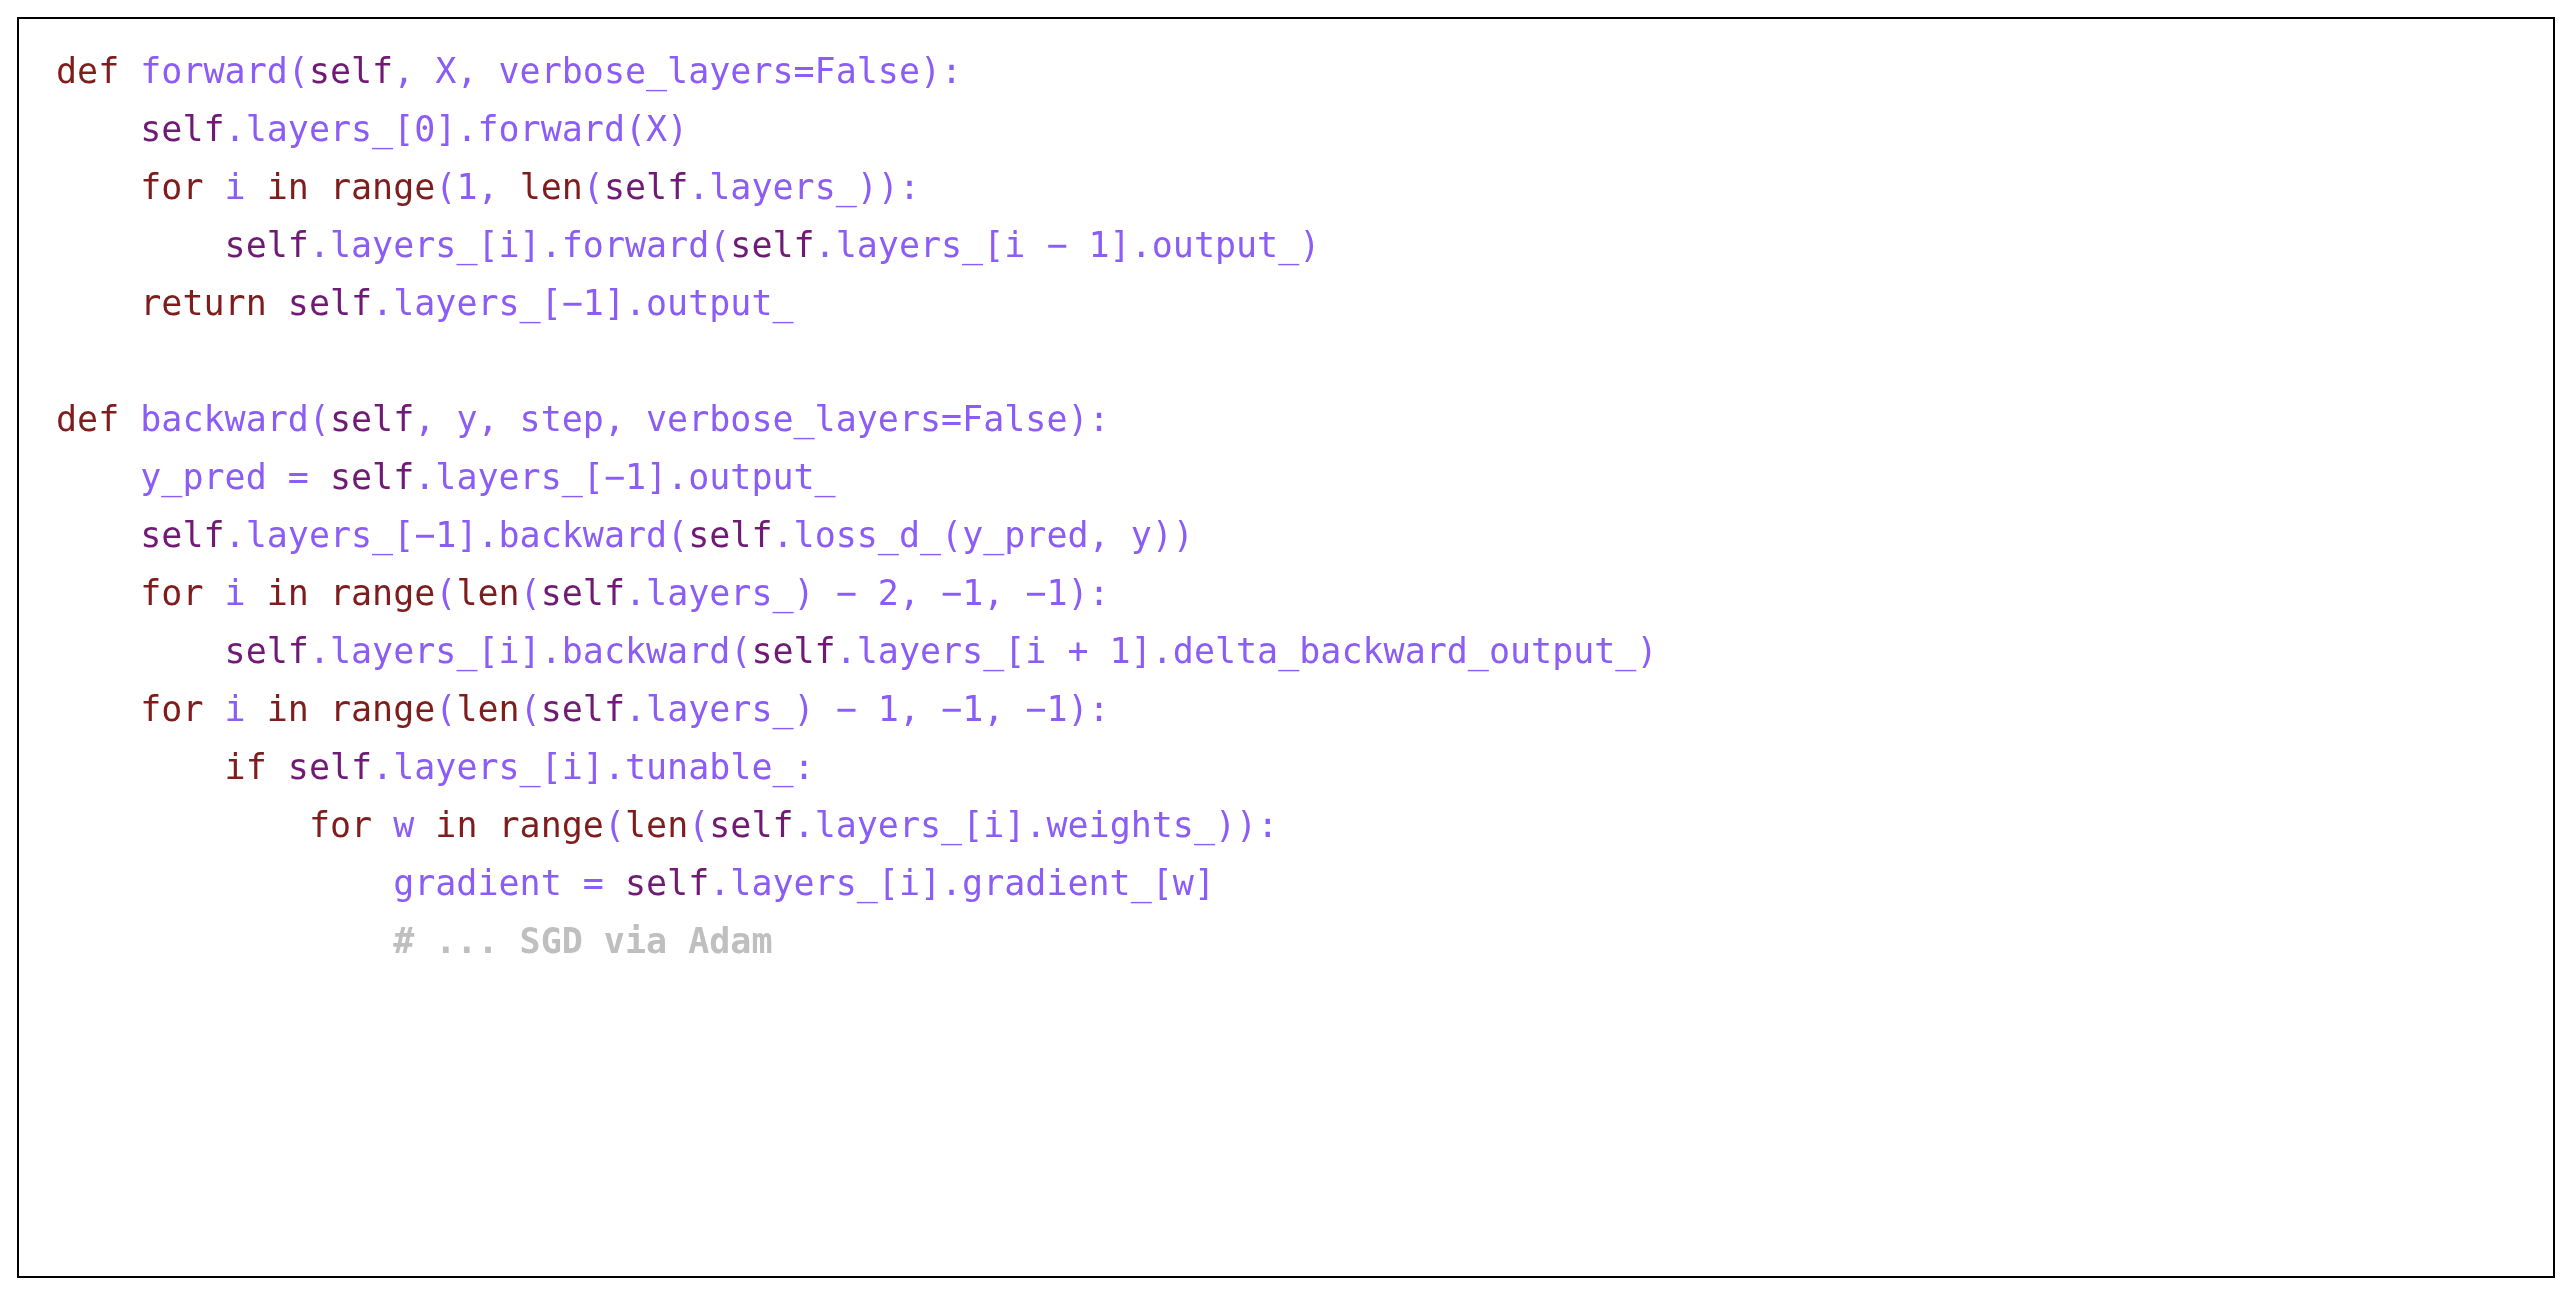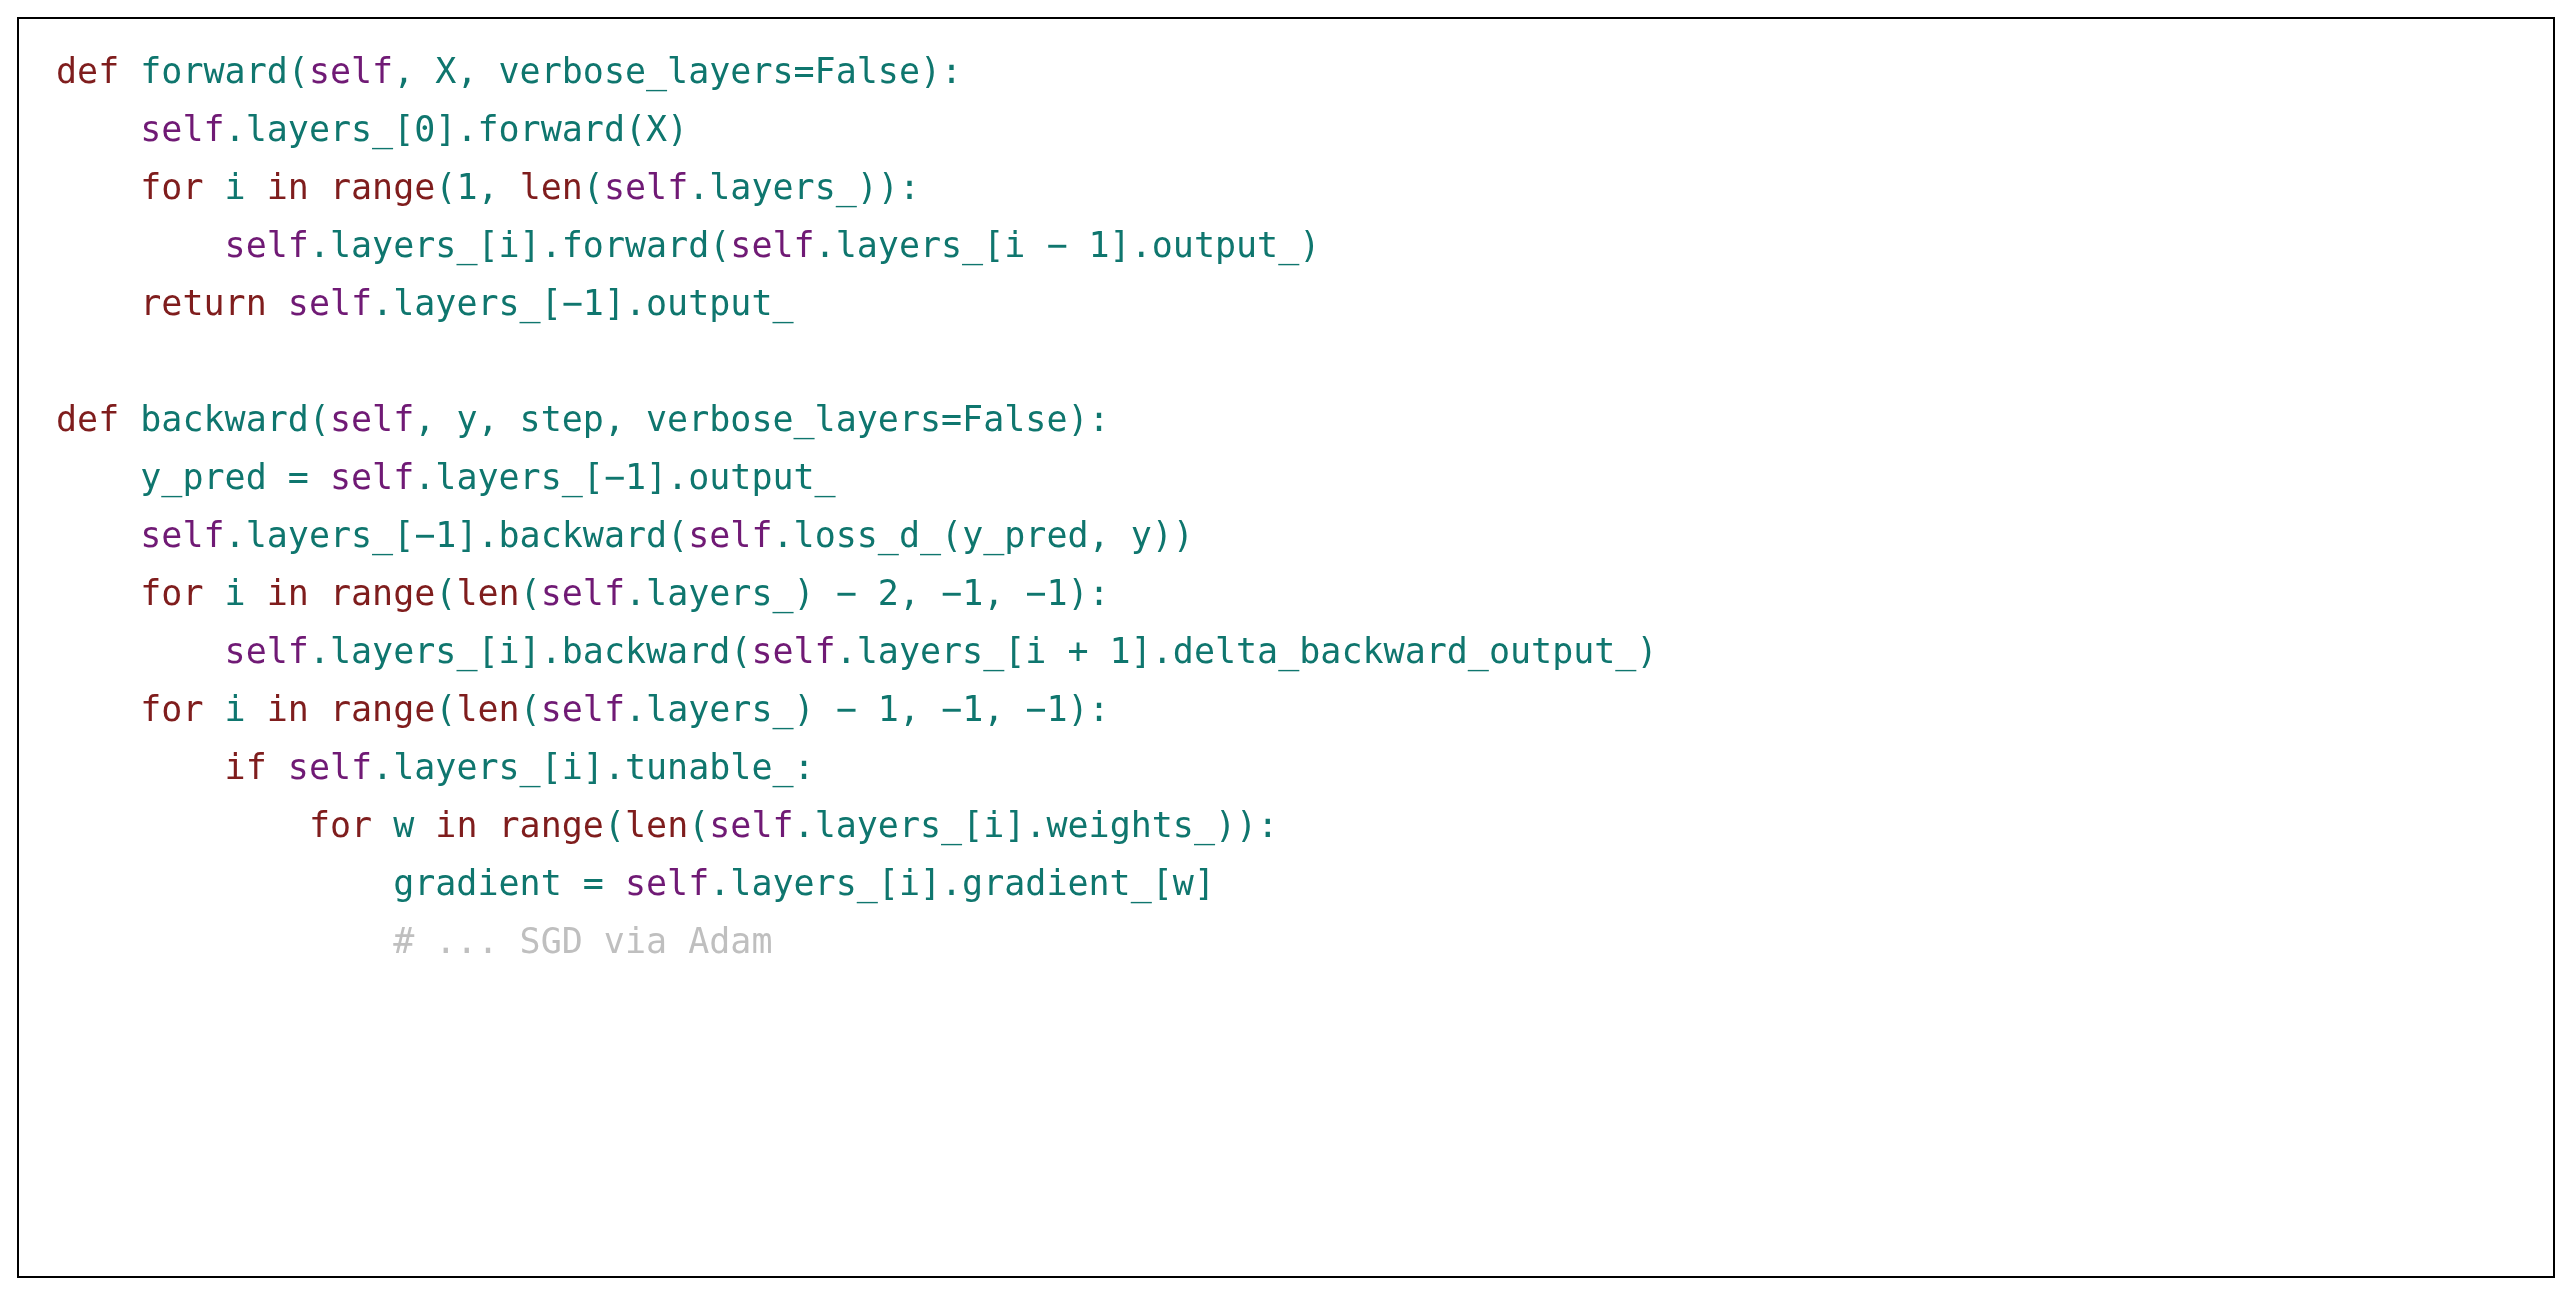--- a/index.html
+++ b/index.html
@@ -39,22 +39,22 @@
   }
 
   .code-line {
     white-space: pre;
     height: 58px;
     display: block;
   }
 
   .tok-kw   { color: #7f1d1d; }
   .tok-self { color: #701a75; }
-  .tok-plain{ color: #0f766e; }
-  .tok-com  { color: #bfbfbf; }
+  .tok-plain{ color: #8b5cf6; }
+  .tok-com  { color: #bfbfbf; font-weight: bold; }
 
   .blank-line { display: block; height: 58px; }
 </style>
 </head>
 <body>
 
 <div id="listing-frame">
   <div id="code-block"><span class="code-line"><span class="tok-kw">def</span><span class="tok-plain"> forward(</span><span class="tok-self">self</span><span class="tok-plain">, X, verbose_layers=False):</span></span><span class="code-line"><span class="tok-plain">    </span><span class="tok-self">self</span><span class="tok-plain">.layers_[0].forward(X)</span></span><span class="code-line"><span class="tok-plain">    </span><span class="tok-kw">for</span><span class="tok-plain"> i </span><span class="tok-kw">in</span><span class="tok-plain"> </span><span class="tok-kw">range</span><span class="tok-plain">(1, </span><span class="tok-kw">len</span><span class="tok-plain">(</span><span class="tok-self">self</span><span class="tok-plain">.layers_)):</span></span><span class="code-line"><span class="tok-plain">        </span><span class="tok-self">self</span><span class="tok-plain">.layers_[i].forward(</span><span class="tok-self">self</span><span class="tok-plain">.layers_[i − 1].output_)</span></span><span class="code-line"><span class="tok-plain">    </span><span class="tok-kw">return</span><span class="tok-plain"> </span><span class="tok-self">self</span><span class="tok-plain">.layers_[−1].output_</span></span><span class="blank-line">&nbsp;</span><span class="code-line"><span class="tok-kw">def</span><span class="tok-plain"> backward(</span><span class="tok-self">self</span><span class="tok-plain">, y, step, verbose_layers=False):</span></span><span class="code-line"><span class="tok-plain">    </span><span class="tok-plain">y_pred = </span><span class="tok-self">self</span><span class="tok-plain">.layers_[−1].output_</span></span><span class="code-line"><span class="tok-plain">    </span><span class="tok-self">self</span><span class="tok-plain">.layers_[−1].backward(</span><span class="tok-self">self</span><span class="tok-plain">.loss_d_(y_pred, y))</span></span><span class="code-line"><span class="tok-plain">    </span><span class="tok-kw">for</span><span class="tok-plain"> i </span><span class="tok-kw">in</span><span class="tok-plain"> </span><span class="tok-kw">range</span><span class="tok-plain">(</span><span class="tok-kw">len</span><span class="tok-plain">(</span><span class="tok-self">self</span><span class="tok-plain">.layers_) − 2, −1, −1):</span></span><span class="code-line"><span class="tok-plain">        </span><span class="tok-self">self</span><span class="tok-plain">.layers_[i].backward(</span><span class="tok-self">self</span><span class="tok-plain">.layers_[i + 1].delta_backward_output_)</span></span><span class="code-line"><span class="tok-plain">    </span><span class="tok-kw">for</span><span class="tok-plain"> i </span><span class="tok-kw">in</span><span class="tok-plain"> </span><span class="tok-kw">range</span><span class="tok-plain">(</span><span class="tok-kw">len</span><span class="tok-plain">(</span><span class="tok-self">self</span><span class="tok-plain">.layers_) − 1, −1, −1):</span></span><span class="code-line"><span class="tok-plain">        </span><span class="tok-kw">if</span><span class="tok-plain"> </span><span class="tok-self">self</span><span class="tok-plain">.layers_[i].tunable_:</span></span><span class="code-line"><span class="tok-plain">            </span><span class="tok-kw">for</span><span class="tok-plain"> w </span><span class="tok-kw">in</span><span class="tok-plain"> </span><span class="tok-kw">range</span><span class="tok-plain">(</span><span class="tok-kw">len</span><span class="tok-plain">(</span><span class="tok-self">self</span><span class="tok-plain">.layers_[i].weights_)):</span></span><span class="code-line"><span class="tok-plain">                </span><span class="tok-plain">gradient = </span><span class="tok-self">self</span><span class="tok-plain">.layers_[i].gradient_[w]</span></span><span class="code-line"><span class="tok-plain">                </span><span class="tok-com"># ... SGD via Adam</span></span></div>
 </div>
 

